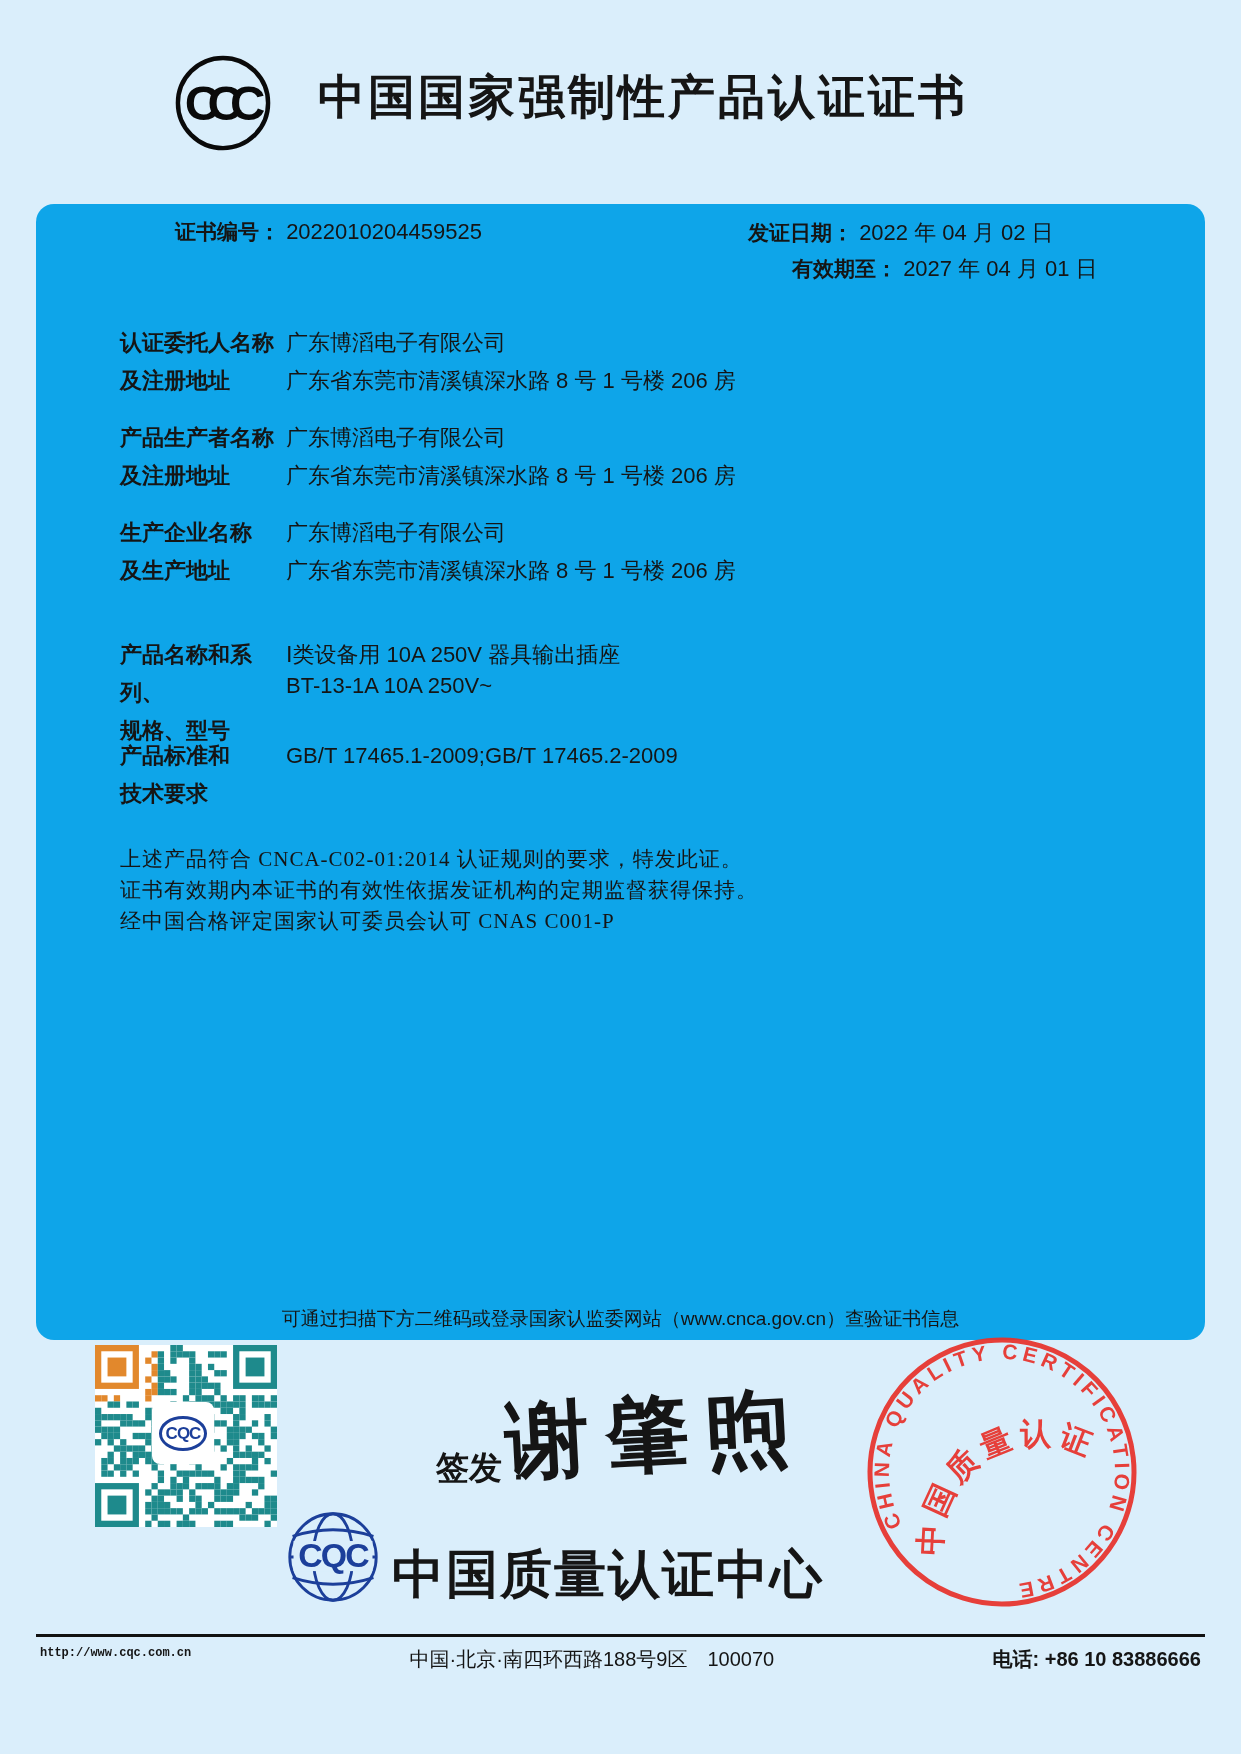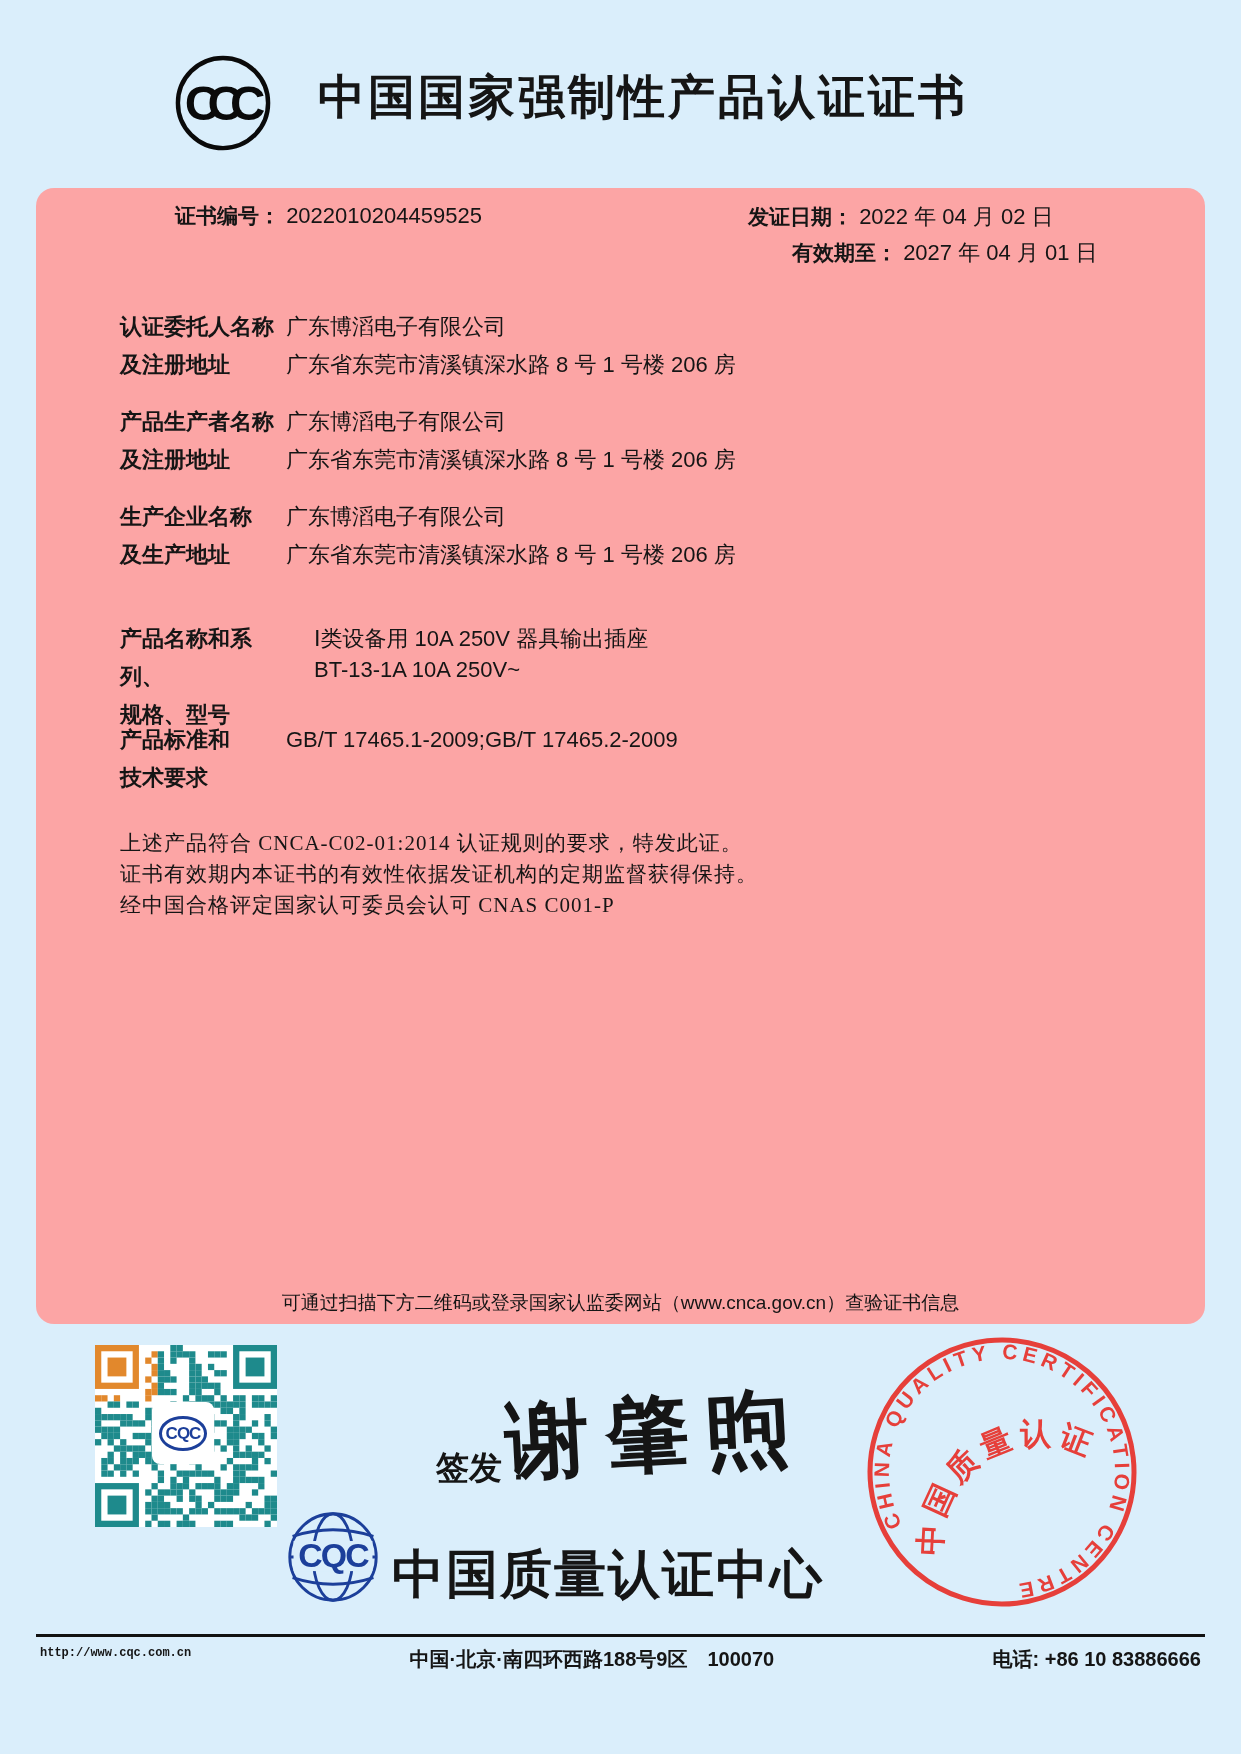--- a/index.html
+++ b/index.html
@@ -11,22 +11,22 @@
   }
   .abs{position:absolute;}
   
   .page-title{
     left:318px;top:66px;font-size:47px;font-weight:bold;letter-spacing:3px;
     font-family:"Liberation Sans", sans-serif;
   }
   .ccc-logo{left:174px;top:54px;width:98px;height:98px;}
   
   .panel{
-    left:36px;top:188px;width:1169px;height:1136px;
-    background:#fca5a5;border-radius:18px;
+    left:36px;top:204px;width:1169px;height:1136px;
+    background:#0ea5e9;border-radius:18px;
   }
   .panel .abs{position:absolute;}
   .kai-label{font-family:"Liberation Serif", serif;font-weight:bold;font-size:21px;}
   .cert-line{left:139px;top:14px;font-size:22px;}
   .date1{left:712px;top:14px;font-size:22px;}
   .date2{left:712px;top:50px;font-size:22px;margin-left:44px;}
   .field-row{left:84px;display:flex;}
   .field-labels{width:166px;font-weight:bold;font-size:22px;line-height:38px;}
   .field-values{font-size:22px;line-height:38px;}
   .field-values.tight{line-height:31px;padding-top:3px;}
@@ -55,21 +55,21 @@
   }
   .cqc-globe{left:286px;top:1510px;width:94px;height:94px;}
   .issuer-name{left:392px;top:1540px;font-size:52px;font-weight:bold;letter-spacing:2px;}
   .stamp{left:852px;top:1322px;width:300px;height:300px;transform:rotate(-28deg);opacity:0.92;}
   .footer-rule{left:36px;top:1634px;width:1169px;height:3px;background:#111;}
   .footer{
     left:0;top:1646px;width:1241px;display:flex;justify-content:space-between;
     box-sizing:border-box;padding:0 40px;font-size:20px;
   }
   .footer .site{font-family:"Liberation Mono", monospace;font-weight:bold;font-size:12px;}
-  .footer .addr{font-weight:bold;}
+  .footer .addr{font-weight:normal;}
   .footer .phone{font-weight:bold;}
 </style>
 </head>
 <body>
 
 <svg class="abs ccc-logo" viewBox="0 0 100 100">
   <circle cx="50" cy="50" r="46" fill="none" stroke="#0a0a0a" stroke-width="4.5"></circle>
   <text x="11" y="67" font-size="50" font-weight="bold" letter-spacing="-13" font-family="Liberation Sans, sans-serif" fill="#0a0a0a">CCC</text>
 </svg>
 <div class="abs page-title">中国国家强制性产品认证证书</div>
@@ -116,21 +116,21 @@
     <div class="field-labels">
       <div>生产企业名称</div>
       <div>及生产地址</div>
     </div>
     <div class="field-values">
       <div>广东博滔电子有限公司</div>
       <div>广东省东莞市清溪镇深水路 8 号 1 号楼 206 房</div>
     </div>
   </div>
 
-  <div class="field-row abs" style="top:432px;gap:28px;">
+  <div class="field-row abs" style="top:432px;">
     <div class="field-labels">
       <div>产品名称和系列、</div>
       <div>规格、型号</div>
     </div>
     <div class="field-values tight">
       <div>Ⅰ类设备用 10A 250V 器具输出插座</div>
       <div>BT-13-1A 10A 250V~</div>
     </div>
   </div>
 

